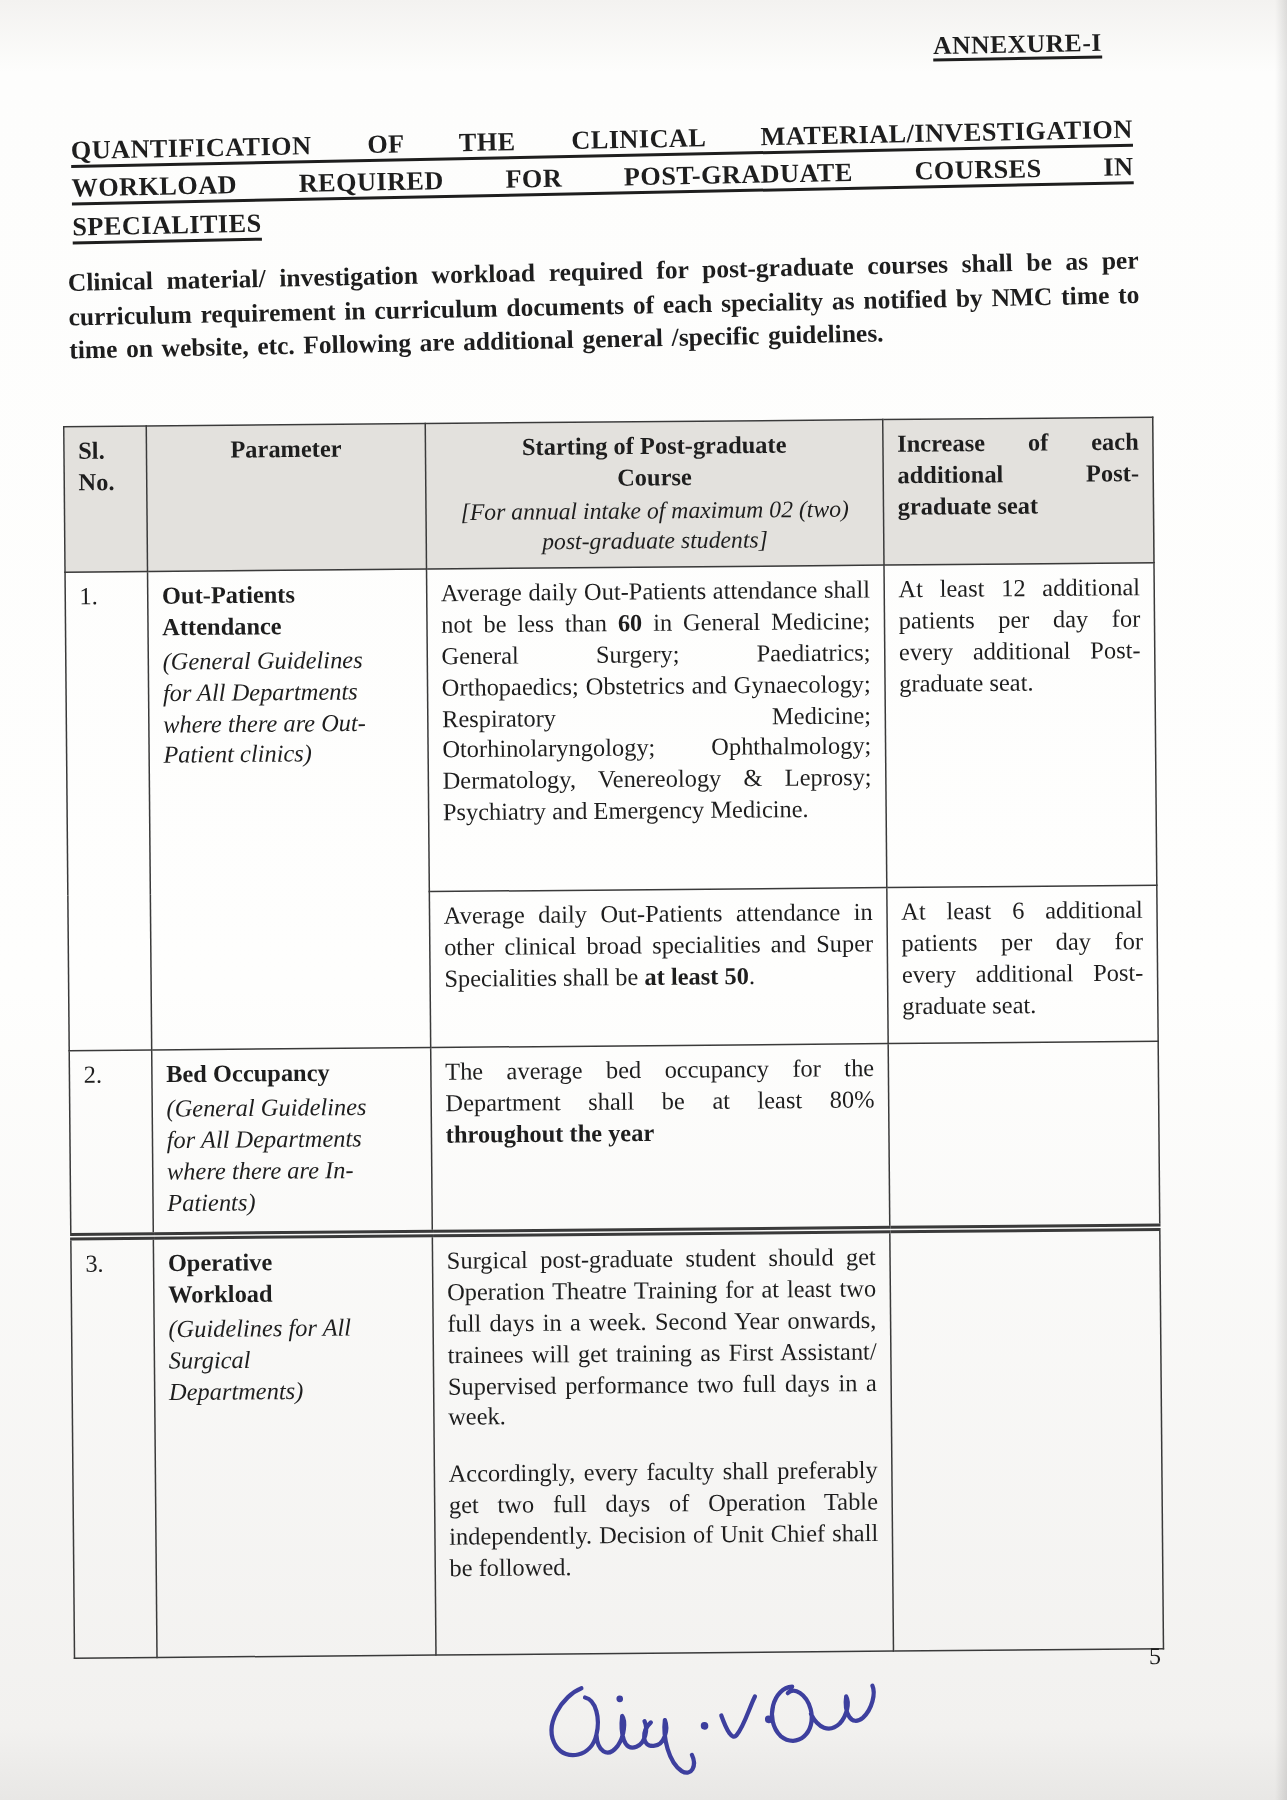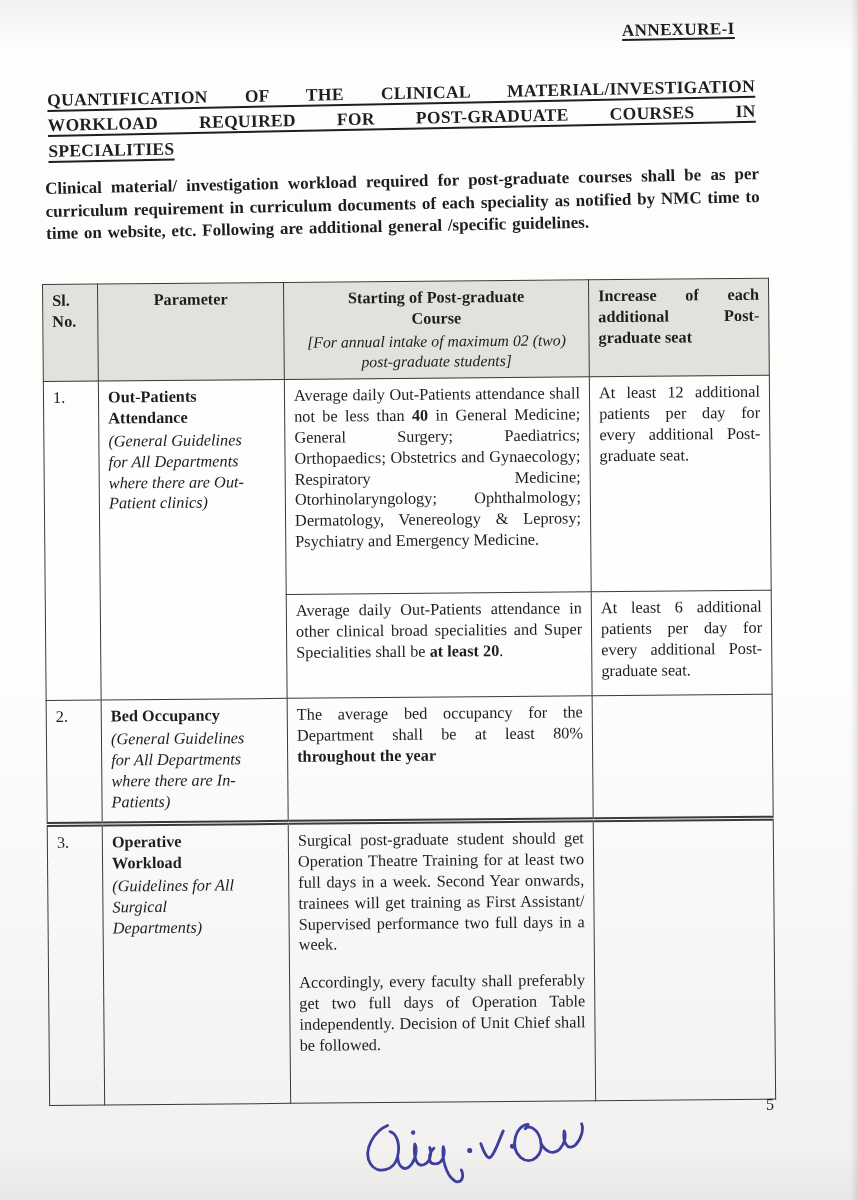--- a/index.html
+++ b/index.html
@@ -129,25 +129,25 @@
         <tr class="r1a">
           <td rowspan="2">1.</td>
           <td rowspan="2">
             <div class="param-title">Out-Patients
 Attendance</div>
             <div class="note">(General Guidelines
 for All Departments
 where there are Out-
 Patient clinics)</div>
           </td>
-          <td class="cell-just"><span>Average daily Out-Patients attendance shall not be less than </span><b>40</b><span> in General Medicine; General Surgery; Paediatrics; Orthopaedics; Obstetrics and Gynaecology; Respiratory Medicine; Otorhinolaryngology; Ophthalmology; Dermatology, Venereology &amp; Leprosy; Psychiatry and Emergency Medicine.</span></td>
+          <td class="cell-just"><span>Average daily Out-Patients attendance shall not be less than </span><b>60</b><span> in General Medicine; General Surgery; Paediatrics; Orthopaedics; Obstetrics and Gynaecology; Respiratory Medicine; Otorhinolaryngology; Ophthalmology; Dermatology, Venereology &amp; Leprosy; Psychiatry and Emergency Medicine.</span></td>
           <td class="cell-just">At least 12 additional patients per day for every additional Post-graduate seat.</td>
         </tr>
         <tr class="r1b">
-          <td class="cell-just"><span>Average daily Out-Patients attendance in other clinical broad specialities and Super Specialities shall be </span><b>at least 20</b><span>.</span></td>
+          <td class="cell-just"><span>Average daily Out-Patients attendance in other clinical broad specialities and Super Specialities shall be </span><b>at least 50</b><span>.</span></td>
           <td class="cell-just">At least 6 additional patients per day for every additional Post-graduate seat.</td>
         </tr>
         <tr class="r2">
           <td>2.</td>
           <td>
             <div class="param-title">Bed Occupancy</div>
             <div class="note">(General Guidelines
 for All Departments
 where there are In-
 Patients)</div>

